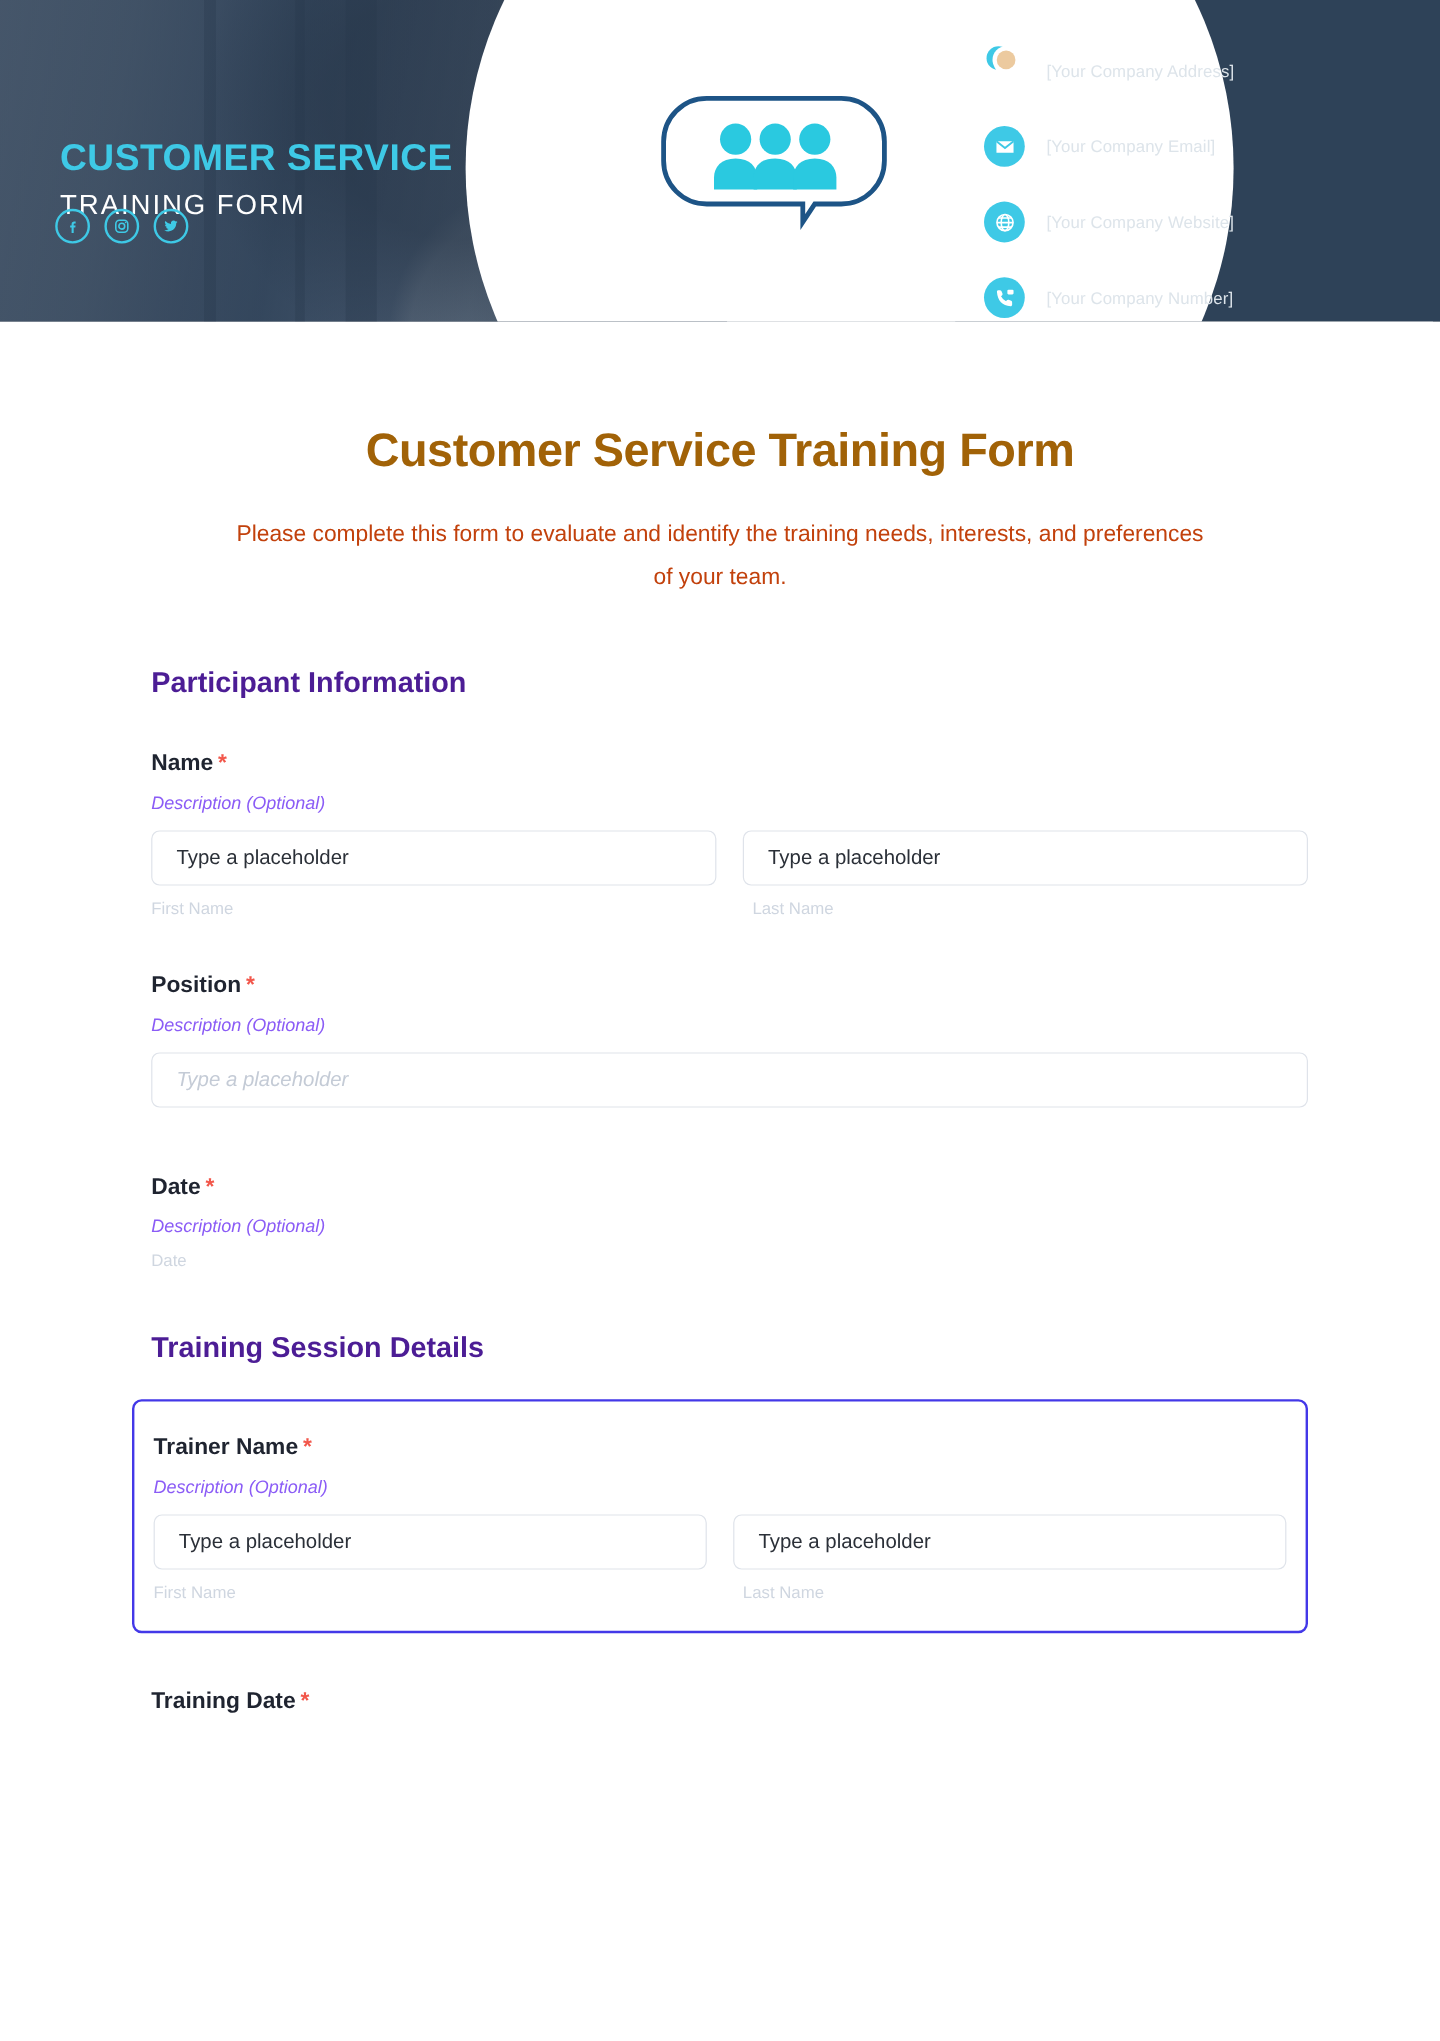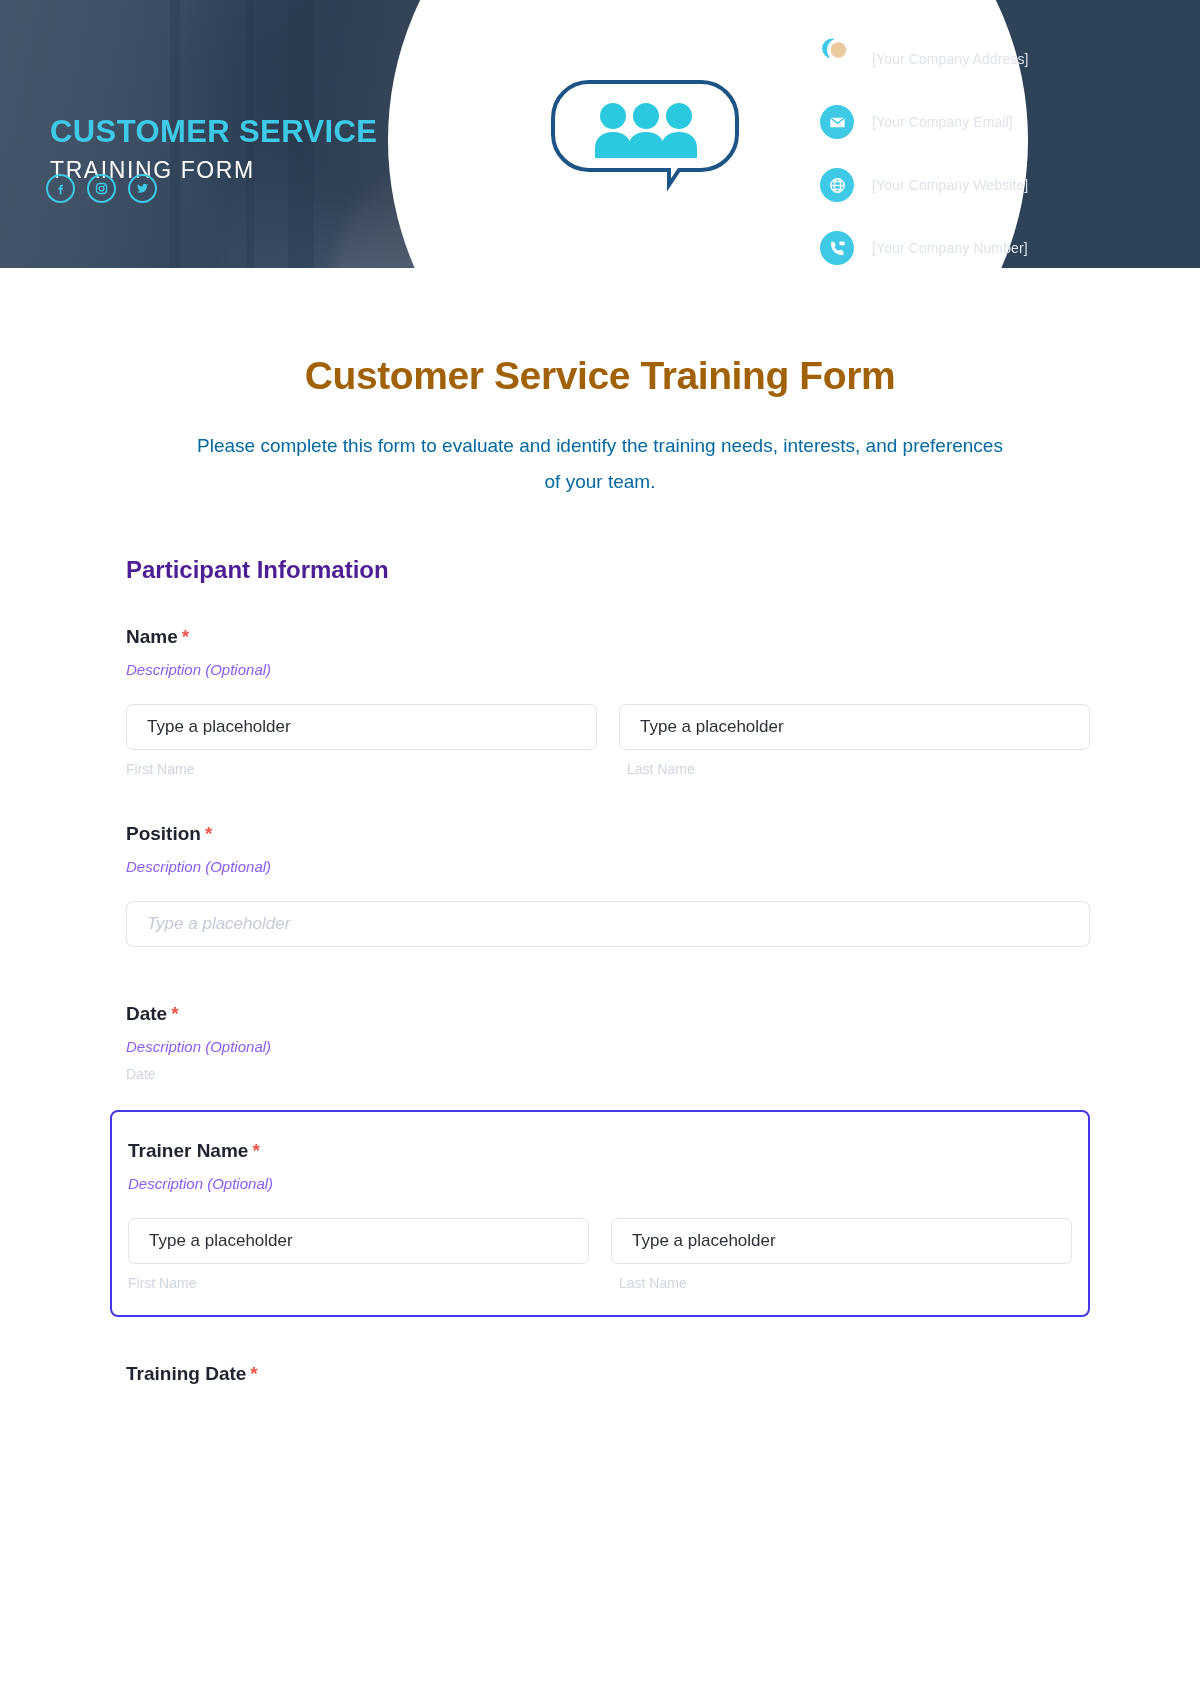--- a/index.html
+++ b/index.html
@@ -165,21 +165,21 @@
     font-weight: bold;
     color: #a16207;
     letter-spacing: -0.4px;
   }
   .form-desc {
     margin: 30px auto 0;
     max-width: 810px;
     text-align: center;
     font-size: 19px;
     line-height: 1.9;
-    color: #0369a1;
+    color: #c2410c;
   }
 
   .section-title {
     margin-top: 56px;
     font-size: 24px;
     font-weight: bold;
     color: #4c1d95;
     padding-left: 16px;
   }
 
@@ -195,21 +195,21 @@
     font-weight: bold;
     color: #1f2430;
   }
   .req { color: #f2574b; font-weight: bold; margin-left: 4px; }
   .field-desc {
     margin-top: 13px;
     font-size: 15px;
     font-style: italic;
     color: #8b5cf6;
   }
-  .input-row { display: flex; gap: 22px; margin-top: 26px; }
+  .input-row { display: flex; gap: 22px; margin-top: 14px; }
   .input-box {
     flex: 1;
     height: 46px;
     border: 1px solid #dfe3ea;
     border-radius: 7px;
     display: flex;
     align-items: center;
     padding: 0 20px;
     background: #fff;
     font-size: 17px;
@@ -361,20 +361,21 @@
   <div class="field" style="margin-top:56px;">
     <div class="field-label">
       <span>Date</span><span class="req">*</span>
     </div>
     <div class="field-desc">Description (Optional)</div>
     <div class="sub-row">
       <div class="sub-label single">Date</div>
     </div>
   </div>
 
+  <div class="section-title" style="margin-top:52px;">Training Session Details</div>
 
   <div class="field boxed">
     <div class="field-label">
       <span>Trainer Name</span><span class="req">*</span>
     </div>
     <div class="field-desc">Description (Optional)</div>
     <div class="input-row">
       <div class="input-box">Type a placeholder</div>
       <div class="input-box">Type a placeholder</div>
     </div>

